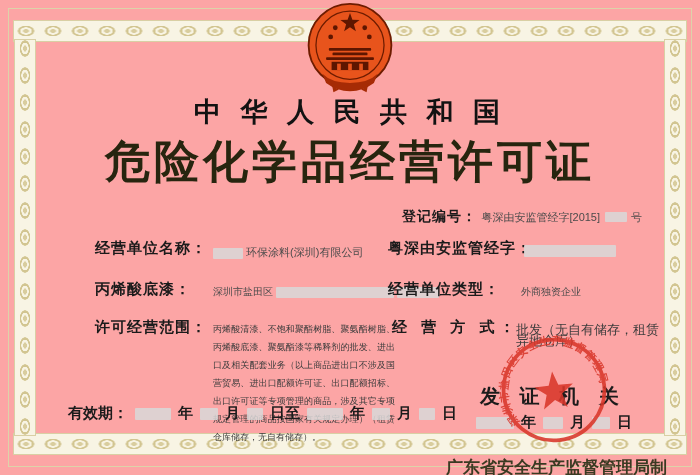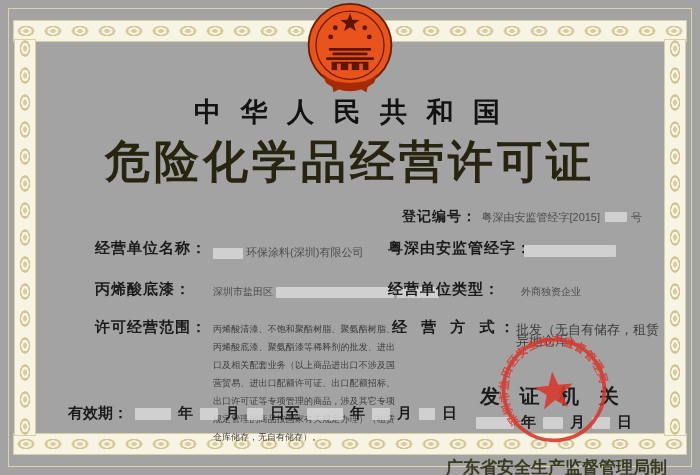--- a/index.html
+++ b/index.html
@@ -1,18 +1,18 @@
 <!DOCTYPE html>
 <html><head>
 <meta charset="utf-8">
 <style>
   html,body{margin:0;padding:0;background:#e9e7e2;}
   .cert{
     position:relative;width:700px;height:475px;margin:0 auto;
-    background:#a3a3a3;overflow:hidden;
+    background:#fca5a5;overflow:hidden;
     font-family:"Liberation Sans","DejaVu Sans",sans-serif;
   }
   
   .frame-outer{position:absolute;inset:8px;border:1px solid #ddd3a9;pointer-events:none;}
   .band{position:absolute;background-color:#f8f4e4;border:1px solid #d9cfa4;}
   .band-h{
     left:13px;right:13px;height:20px;
     background-image:
       radial-gradient(ellipse 11px 7px at center, rgba(255,255,255,0) 50%, #d2c591 55%, #d2c591 72%, rgba(255,255,255,0) 77%),
       radial-gradient(ellipse 5px 3px at center, #d9cd9e 0 58%, rgba(255,255,255,0) 66%);

